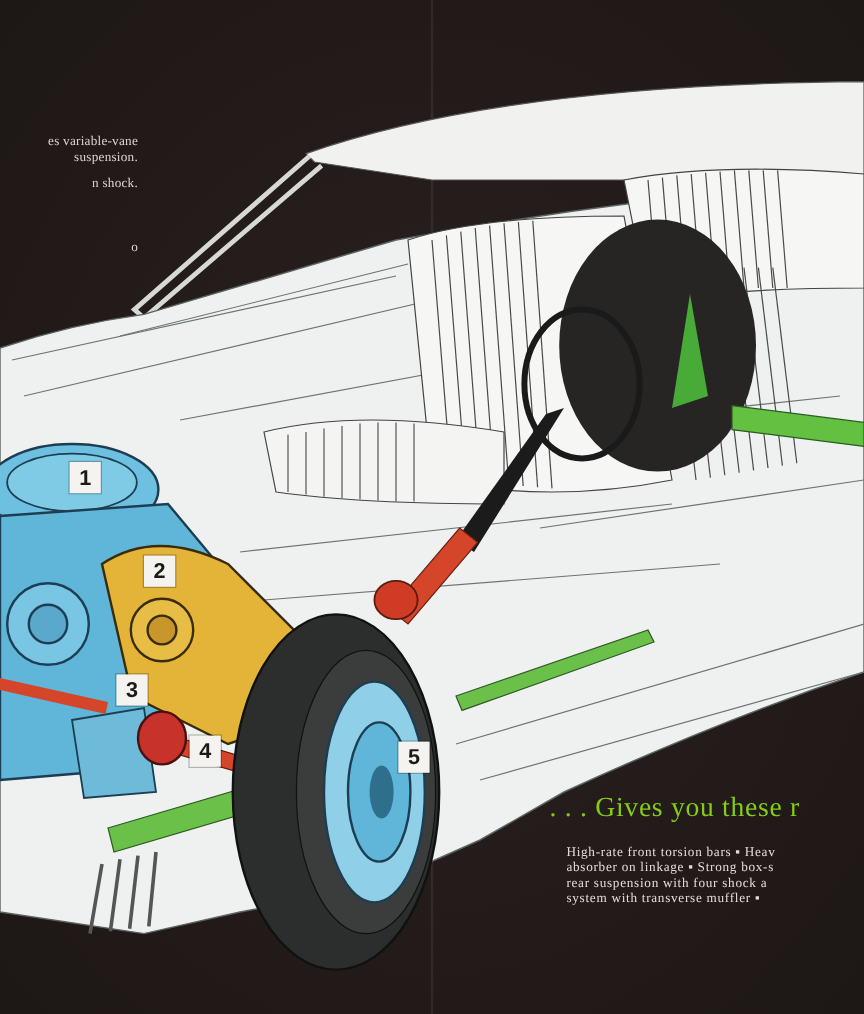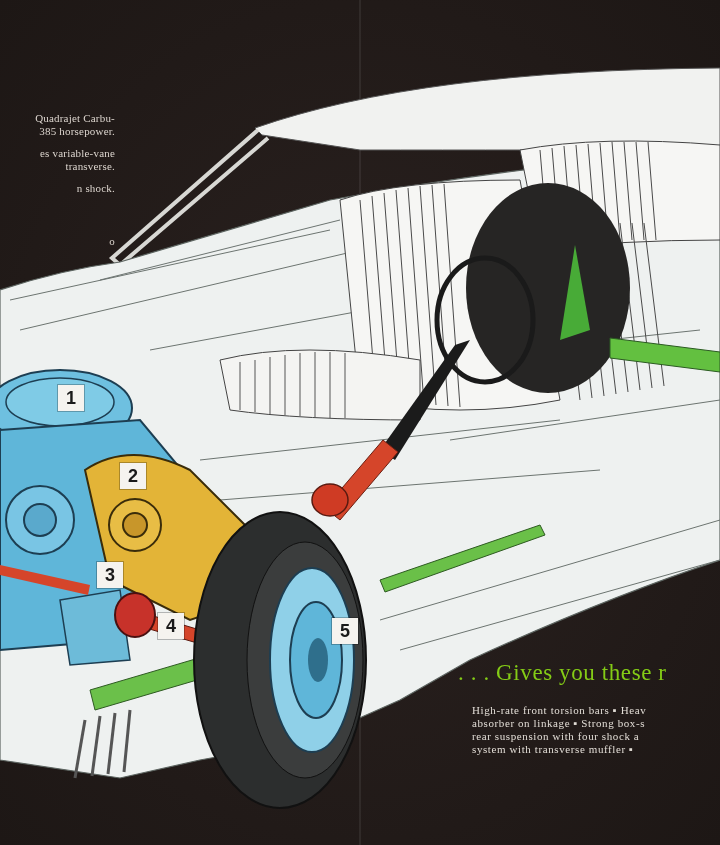--- a/index.html
+++ b/index.html
@@ -40,26 +40,22 @@
     .features div { margin: 0; }
   </style>
 </head>
 <body>
 
 <div class="page"></div>
 <div class="fold"></div>
 
 <div class="left-text">
   <p>
-    <span>Quadrajet Carbu-</span><br>
-    <span>385 horsepower.</span>
-  </p>
-  <p>
     <span>es variable-vane</span><br>
-    <span>transverse.</span>
+    <span>suspension.</span>
   </p>
   <p>
     <span>n shock.</span>
   </p>
   <p style="margin-top:40px;">
     <span>o</span>
   </p>
 </div>
 
 <svg class="illus" width="720" height="845" viewBox="0 0 720 845">

